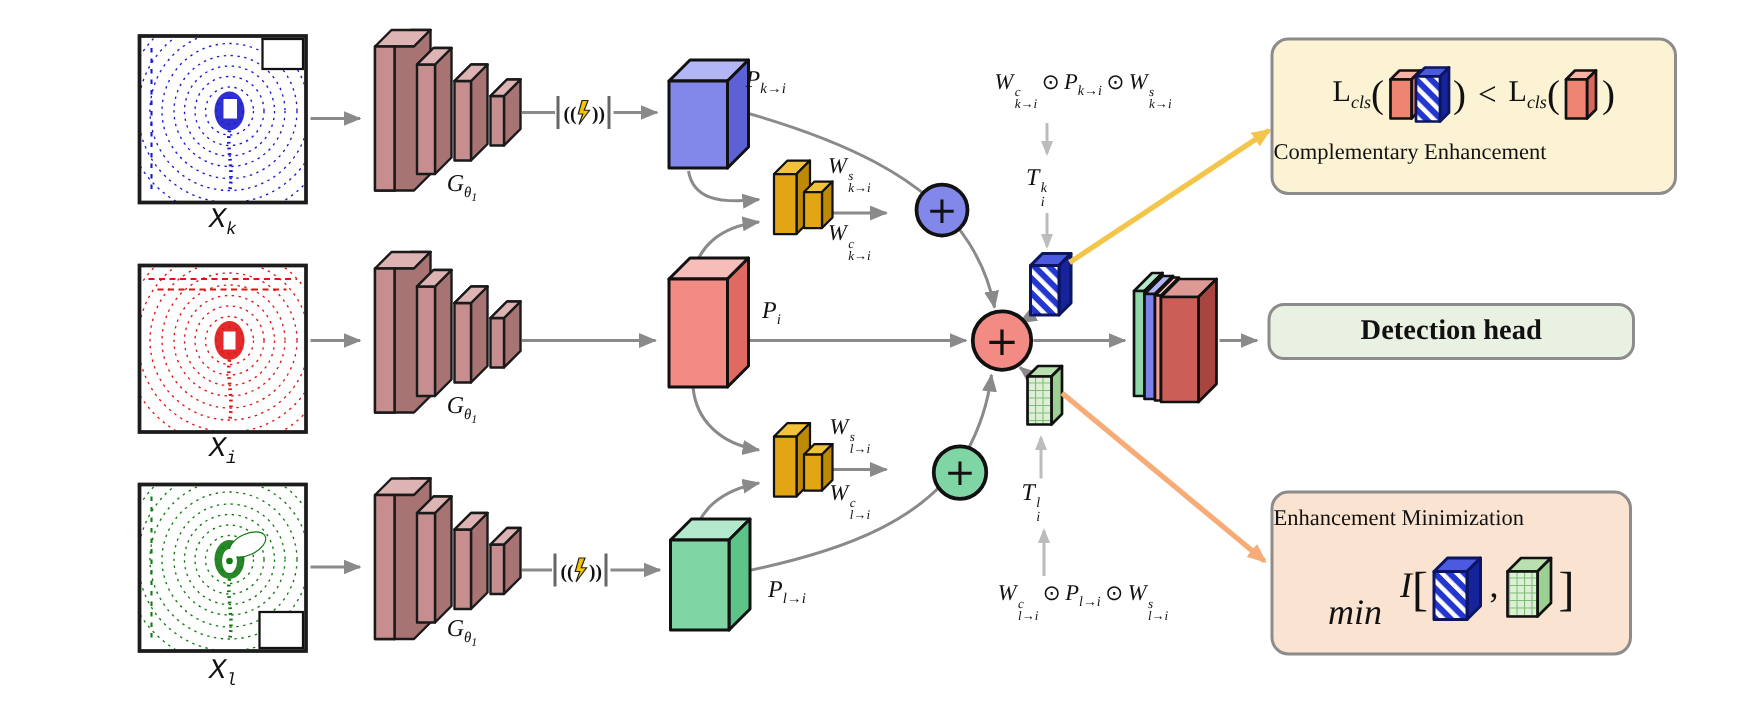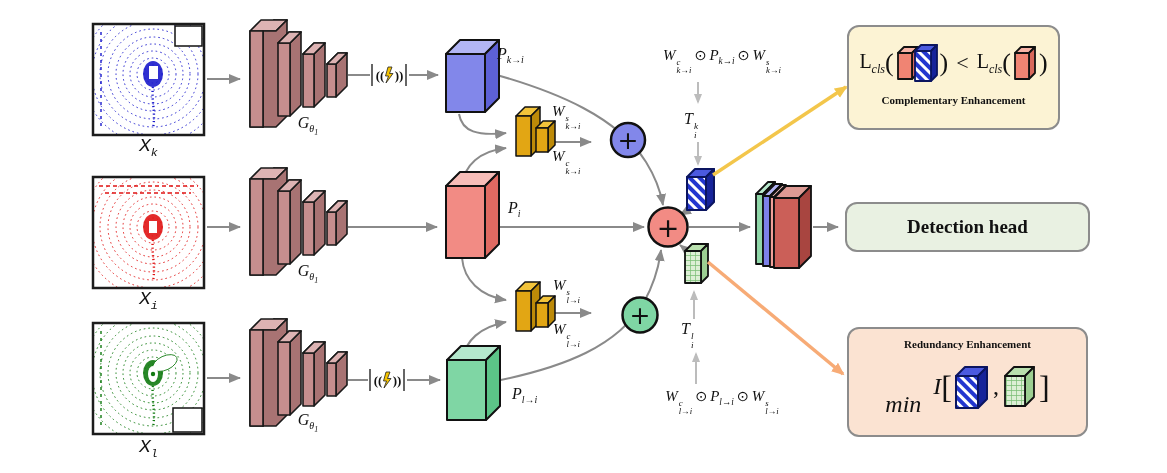--- a/index.html
+++ b/index.html
@@ -14,27 +14,27 @@
   .center{text-align:center;}
   .ss{display:inline-flex;flex-direction:column;align-items:flex-start;vertical-align:-0.55em;
       line-height:1;font-size:0.58em;margin-left:1px;font-style:italic;}
   .ss span{display:block;}
   .xl{font-size:19px;font-family:Liberation Mono, monospace;}
   .gl{font-size:16px;}
   .fm{font-size:15px;}
   .odot{font-family:"DejaVu Sans",sans-serif;font-size:0.95em;margin:0 3px;font-style:normal;}
   
   .callout{position:absolute;border:2px solid #8c8c8c;border-radius:12px;box-sizing:border-box;background:#fff;}
-  .comp{left:847px;top:25px;width:213px;height:105px;background:#fcf3d4;}
-  .det{left:845px;top:202px;width:245px;height:50px;background:#e9f1e2;display:flex;align-items:center;justify-content:center;
-       font-weight:bold;font-size:19px;}
+  .comp{left:847px;top:25px;width:271px;height:105px;background:#fcf3d4;}
+  .det{left:845px;top:202px;width:245px;height:38px;background:#e9f1e2;display:flex;align-items:center;justify-content:center;
+       font-weight:bold;font-size:19px;border-radius:11px;}
   .rmin{left:847px;top:327px;width:241px;height:110px;background:#fbe3d2;}
   .frow{display:flex;align-items:center;justify-content:center;}
   .comp .frow{margin-top:12px;font-size:20px;}
-  .ctitle{text-align:center;font-weight:bold;font-size:11px;margin-top:7px;}
+  .ctitle{text-align:left;font-weight:normal;font-size:15px;margin-top:7px;}
   .rmin .ctitle{margin-top:9px;}
   .rmin .frow{margin-top:5px;font-size:24px;font-style:italic;}
   .paren{font-size:26px;font-weight:400;line-height:1;font-style:normal;}
   .lt{font-size:22px;margin:0 8px;font-style:normal;}
   .bracket{font-size:32px;font-style:normal;line-height:1;}
   .lcls sub{font-size:0.6em;font-style:italic;}
   .minw{margin-right:12px;margin-top:36px;}
   .comma{font-size:24px;margin:0 2px 0 1px;font-style:normal;}
   .icon-svg{display:block;}
 </style>
@@ -347,21 +347,21 @@
     <span class="paren">)</span>
   </div>
   <div class="ctitle">Complementary Enhancement</div>
 </div>
 
 <div class="callout det">
   <span>Detection head</span>
 </div>
 
 <div class="callout rmin">
-  <div class="ctitle">Redundancy Enhancement</div>
+  <div class="ctitle">Enhancement Minimization</div>
   <div class="frow">
     <span class="minw">min</span>
     <span>I</span>
     <span class="bracket">[</span>
     <svg class="icon-svg" width="40" height="54" viewBox="0 0 40 54">
       <defs>
             <pattern id="p-b3" width="7" height="7" patternUnits="userSpaceOnUse" patternTransform="rotate(-45)">
               <rect width="7" height="7" fill="#2336cf"></rect>
               <rect width="3" height="7" fill="#ffffff"></rect>
             </pattern>

